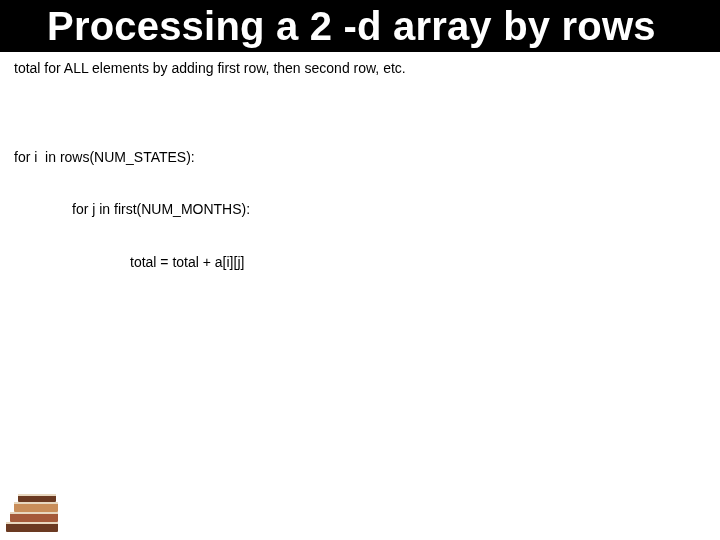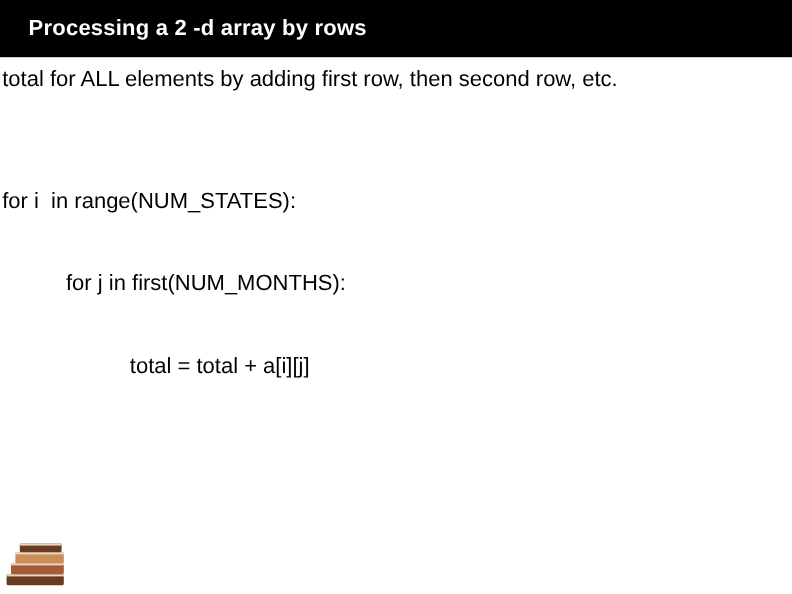--- a/index.html
+++ b/index.html
@@ -17,30 +17,31 @@
     width: 720px;
     height: 52px;
     background: #000000;
     display: flex;
     align-items: center;
     padding-left: 26px;
   }
   .title-text {
     color: #ffffff;
     font-weight: 700;
-    font-size: 20px;
+    font-size: 40px;
     letter-spacing: 0.2px;
+    margin-left: 21px;
   }
   .content {
     position: absolute;
     top: 60px;
-    left: 2px;
+    left: 14px;
     right: 14px;
     color: #000000;
-    font-size: 20px;
+    font-size: 14px;
     line-height: 1.25;
   }
   .desc {
     font-weight: 400;
     margin-bottom: 36px;
   }
   .code {
     font-weight: 400;
     white-space: pre;
   }
@@ -60,21 +61,21 @@
 
 <div class="slide">
 
   <div class="title-bar">
     <span class="title-text">Processing a 2 -d array by rows</span>
   </div>
 
   <div class="content">
     <div class="desc">total for ALL elements by adding first row, then second row, etc.</div>
     <div class="code">
-      <span class="l1">for i  in range(NUM_STATES):</span>
+      <span class="l1">for i  in rows(NUM_STATES):</span>
       <span class="l2">for j in first(NUM_MONTHS):</span>
       <span class="l3">total = total + a[i][j]</span>
     </div>
   </div>
 
   <div class="footer-graphic">
     <svg viewBox="0 0 62 44" width="62" height="44">
 
       <rect x="2" y="30" width="52" height="10" rx="1" fill="#6b3a22"></rect>
       <rect x="2" y="30" width="52" height="2" fill="#e8d8c0"></rect>

